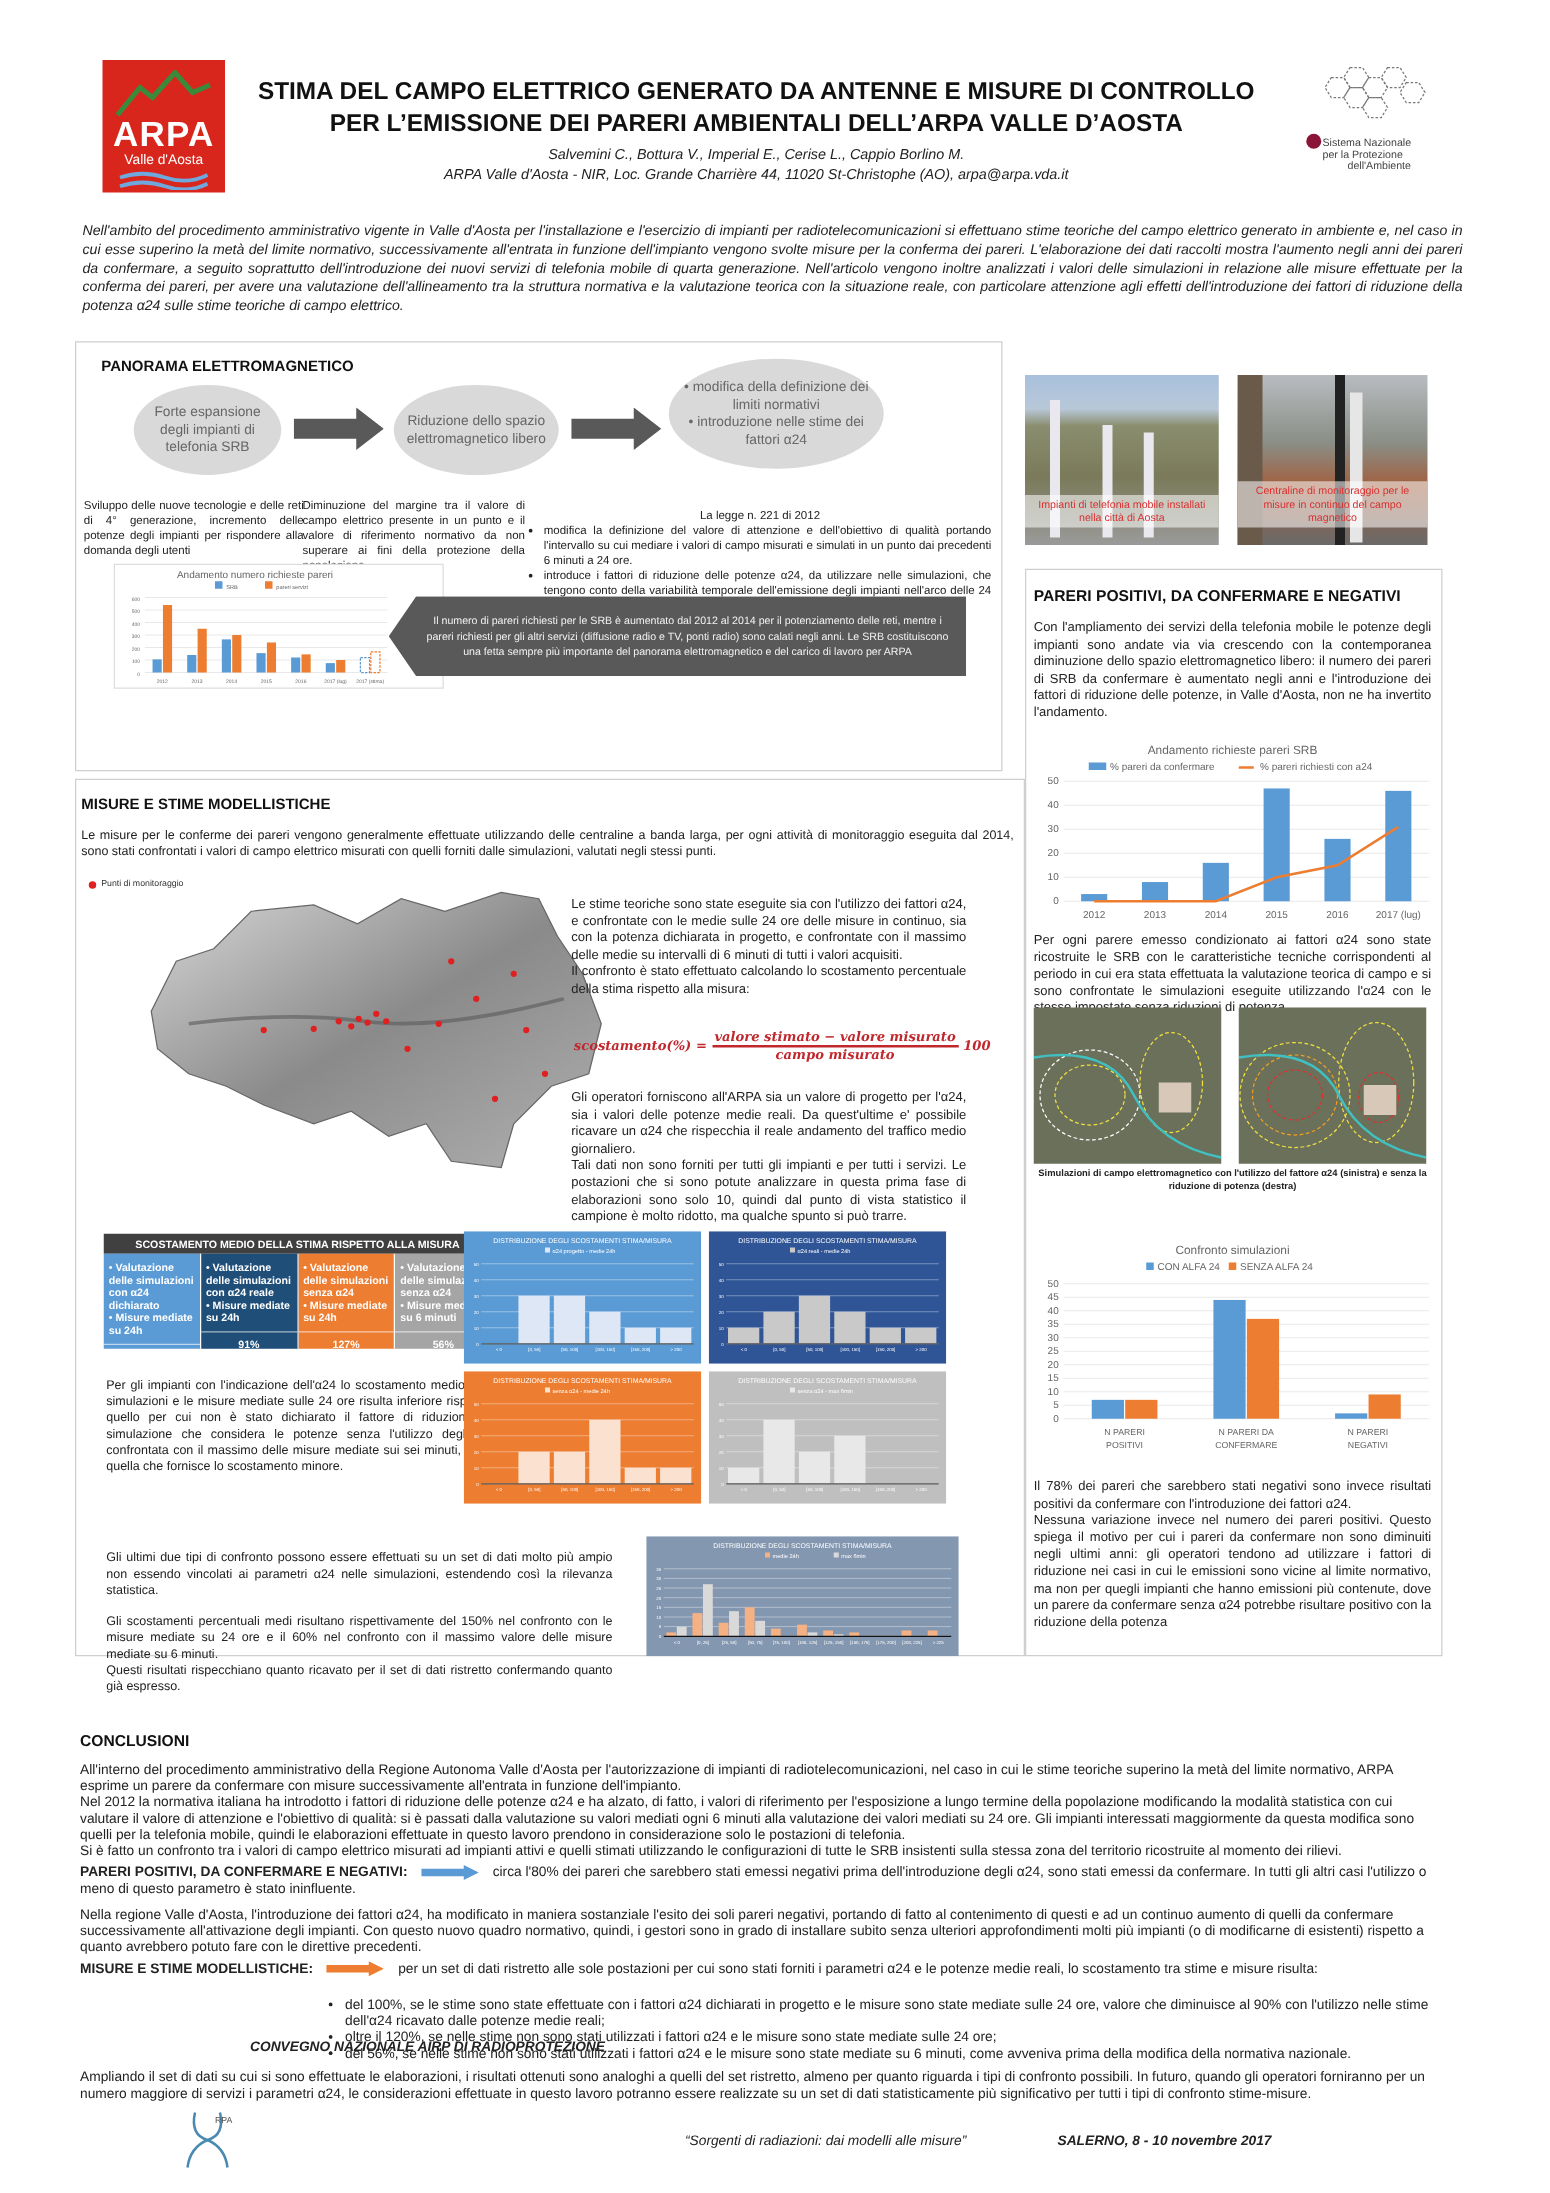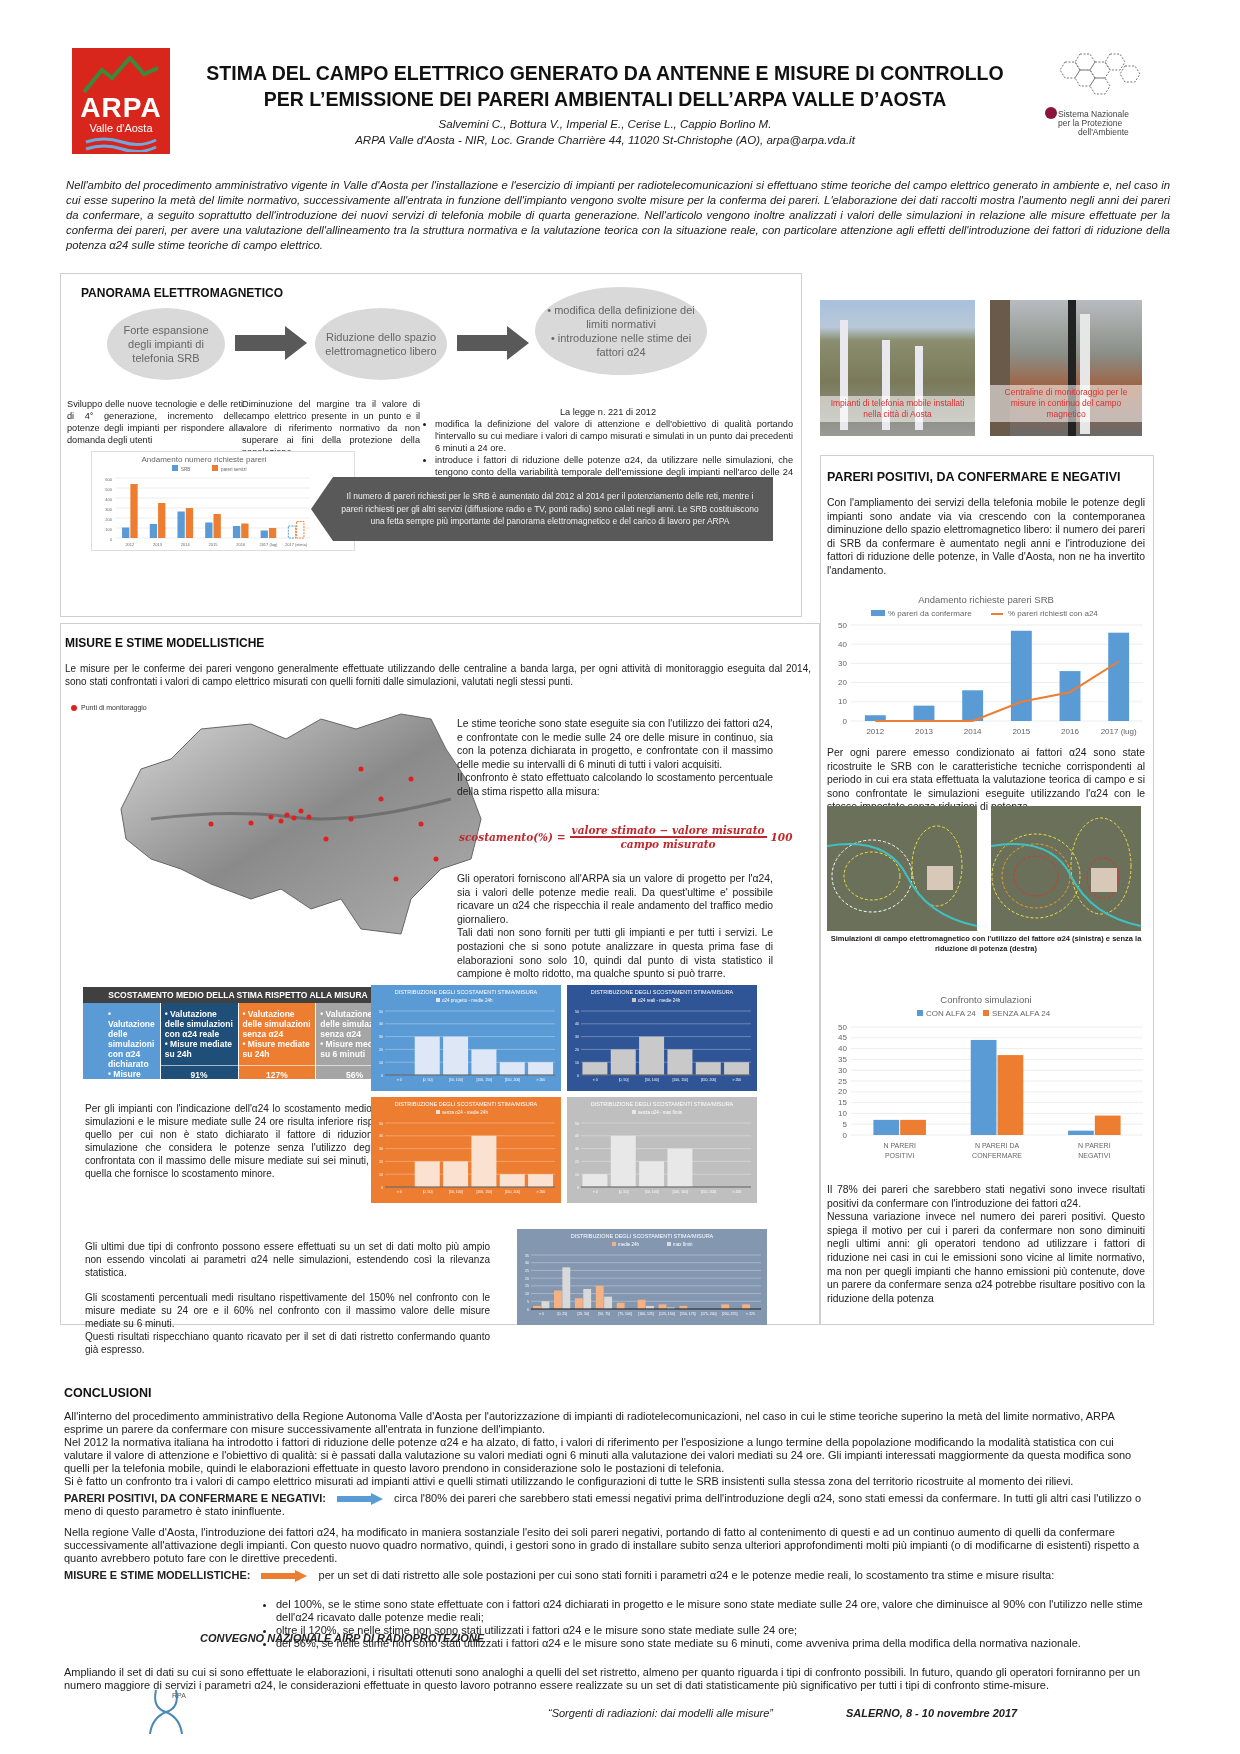--- a/index.html
+++ b/index.html
@@ -1,18 +1,18 @@
 <!DOCTYPE html>
 <html><head>
 <meta charset="utf-8">
 <style>
 *{box-sizing:border-box;margin:0;padding:0}
 body{width:1240px;height:1754px;background:#fff;font-family:"Liberation Sans",sans-serif;color:#222;position:relative;overflow:hidden}
 .abs{position:absolute}
-.logo-arpa{left:72px;top:48px;width:98px;height:106px;background:#d9261c;color:#fff;text-align:center}
+.logo-arpa{left:82px;top:48px;width:98px;height:106px;background:#d9261c;color:#fff;text-align:center}
 .logo-arpa .mtn{position:absolute;left:10px;top:8px;width:78px;height:40px}
 .logo-arpa .big{position:absolute;left:0;right:0;top:44px;font-size:28px;font-weight:bold;letter-spacing:1px}
 .logo-arpa .small{position:absolute;left:0;right:0;top:74px;font-size:11px}
 .logo-arpa .waves{position:absolute;left:12px;top:88px;width:74px;height:16px}
 .title{left:170px;top:60px;width:870px;text-align:center;font-size:19.5px;font-weight:bold;line-height:26px;color:#111}
 .authors{left:170px;top:116px;width:870px;text-align:center;font-size:11.5px;font-style:italic;line-height:16px;color:#222}
 .logo-snpa{left:1040px;top:48px;width:120px;height:90px}
 .logo-snpa .t{position:absolute;left:18px;top:62px;font-size:8.5px;line-height:9px;color:#444}
 .intro{left:66px;top:178px;width:1104px;font-size:11.3px;font-style:italic;line-height:15px;text-align:justify}
 .panel{border:1px solid #cfcfcf;background:#fff}
@@ -324,21 +324,21 @@
   </div>
   <div class="abs txt" style="left:396px;top:248px;width:316px">
     <div>Gli operatori forniscono all'ARPA sia un valore di progetto per l'α24, sia i valori delle potenze medie reali. Da quest'ultime e' possibile ricavare un α24 che rispecchia il reale andamento del traffico medio giornaliero.</div>
     <div>Tali dati non sono forniti per tutti gli impianti e per tutti i servizi. Le postazioni che si sono potute analizzare in questa prima fase di elaborazioni sono solo 10, quindi dal punto di vista statistico il campione è molto ridotto, ma qualche spunto si può trarre.</div>
   </div>
 
   <div class="abs" style="left:22px;top:363px;width:310px;height:92px">
     <div class="tbl-head">SCOSTAMENTO MEDIO DELLA STIMA RISPETTO ALLA MISURA</div>
     <div style="display:flex;height:76px" id="tbl-cols">
         <div style="flex: 1 1 0%; display: flex; flex-direction: column; background: rgb(91, 155, 213); border-right: 1px solid rgb(255, 255, 255);">
-          <div class="tbl-col" style="flex: 1 1 0%; margin-left: 21px;">
+          <div class="tbl-col" style="flex: 1 1 0%;">
             <div>• Valutazione delle simulazioni con α24 dichiarato</div>
             <div>• Misure mediate su 24h</div>
           </div>
           <div class="tbl-val">100%</div>
         </div>
         <div style="flex: 1 1 0%; display: flex; flex-direction: column; background: rgb(31, 78, 121); border-right: 1px solid rgb(255, 255, 255);">
           <div class="tbl-col" style="flex: 1 1 0%;">
             <div>• Valutazione delle simulazioni con α24 reale</div>
             <div>• Misure mediate su 24h</div>
           </div>
@@ -556,21 +556,21 @@
     <span>circa l'80% dei pareri che sarebbero stati emessi negativi prima dell'introduzione degli α24, sono stati emessi da confermare. In tutti gli altri casi l'utilizzo o meno di questo parametro è stato ininfluente.</span>
   </p>
   <p style="margin-top:8px">Nella regione Valle d'Aosta, l'introduzione dei fattori α24, ha modificato in maniera sostanziale l'esito dei soli pareri negativi, portando di fatto al contenimento di questi e ad un continuo aumento di quelli da confermare successivamente all'attivazione degli impianti. Con questo nuovo quadro normativo, quindi, i gestori sono in grado di installare subito senza ulteriori approfondimenti molti più impianti (o di modificarne di esistenti) rispetto a quanto avrebbero potuto fare con le direttive precedenti.</p>
   <p style="margin-top:4px">
     <b>MISURE E STIME MODELLISTICHE:</b>
     <svg width="46" height="12" style="vertical-align:middle;margin:0 8px">
         <polygon points="0,3 34,3 34,0 46,6 34,12 34,9 0,9" fill="#ed7d31"></polygon>
       </svg>
     <span>per un set di dati ristretto alle sole postazioni per cui sono stati forniti i parametri α24 e le potenze medie reali, lo scostamento tra stime e misure risulta:</span>
   </p>
-  <ul style="margin:16px 0 16px 200px;padding-left:12px">
+  <ul style="margin:16px 0 6px 200px;padding-left:12px">
     <li>del 100%, se le stime sono state effettuate con i fattori α24 dichiarati in progetto e le misure sono state mediate sulle 24 ore, valore che diminuisce al 90% con l'utilizzo nelle stime dell'α24 ricavato dalle potenze medie reali;</li>
     <li>oltre il 120%, se nelle stime non sono stati utilizzati i fattori α24 e le misure sono state mediate sulle 24 ore;</li>
     <li>del 56%, se nelle stime non sono stati utilizzati i fattori α24 e le misure sono state mediate su 6 minuti, come avveniva prima della modifica della normativa nazionale.</li>
   </ul>
   <p>Ampliando il set di dati su cui si sono effettuate le elaborazioni, i risultati ottenuti sono analoghi a quelli del set ristretto, almeno per quanto riguarda i tipi di confronto possibili. In futuro, quando gli operatori forniranno per un numero maggiore di servizi i parametri α24, le considerazioni effettuate in questo lavoro potranno essere realizzate su un set di dati statisticamente più significativo per tutti i tipi di confronto stime-misure.</p>
 </div>
 
 <div class="abs" style="left:146px;top:1688px;width:44px;height:50px">
   <svg width="44" height="50" viewBox="0 0 44 50">
       <path d="M10 2 Q6 20 20 24 Q34 20 30 2" fill="none" stroke="#4a8ab0" stroke-width="2"></path>

